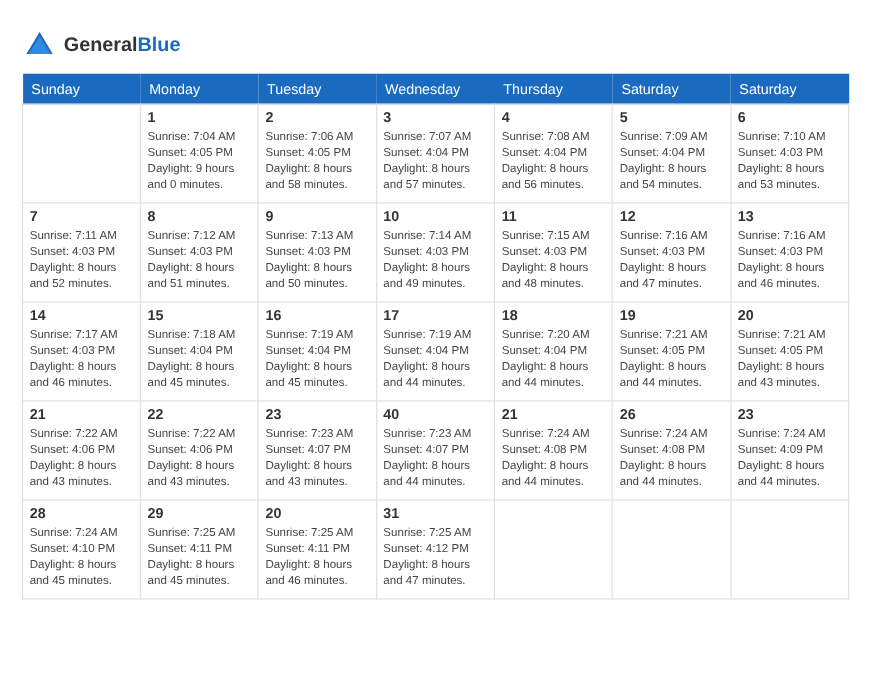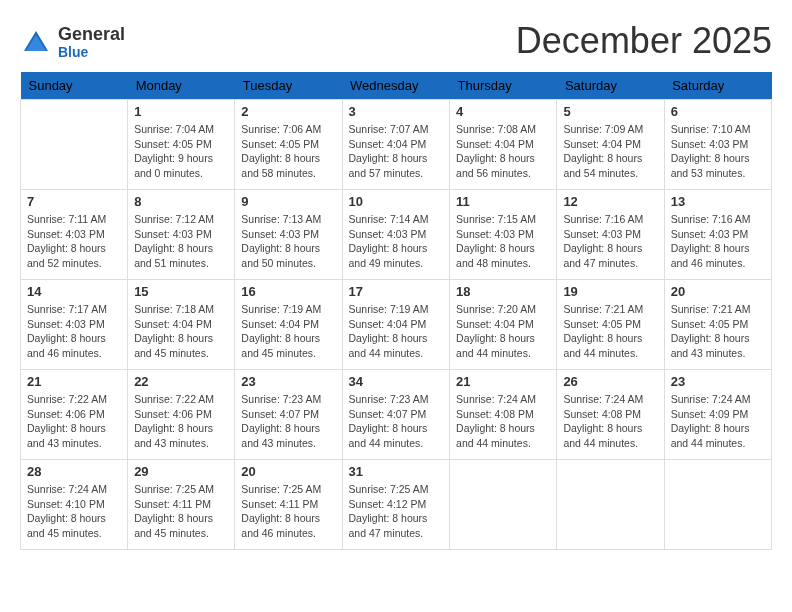--- a/index.html
+++ b/index.html
@@ -16,30 +16,31 @@
       align-items: flex-start;
       margin-bottom: 10px;
     }
     .logo {
       display: flex;
       align-items: center;
       margin-top: 5px;
     }
     .logo-text {
       display: flex;
-      flex-direction: column;
+      flex-direction: row;
       line-height: 1.1;
+      align-items: flex-end;
     }
     .logo-general {
       font-size: 18px;
       font-weight: bold;
       color: #333;
     }
     .logo-blue {
-      font-size: 14px;
+      font-size: 18px;
       font-weight: bold;
       color: #1a6bbf;
     }
     .logo-icon {
       width: 32px;
       height: 32px;
       margin-right: 6px;
     }
     .title-section {
       text-align: right;
@@ -53,21 +54,21 @@
       font-size: 16px;
       color: #555;
     }
     .calendar-table {
       width: 100%;
       border-collapse: collapse;
       font-size: 11px;
     }
     .calendar-table th {
       background-color: #1a6bbf;
-      color: #000000;
+      color: #ffffff;
       text-align: left;
       padding: 6px 8px;
       font-size: 13px;
       font-weight: normal;
     }
     .calendar-table td {
       border: 1px solid #ddd;
       vertical-align: top;
       padding: 4px 6px;
       width: 108px;
@@ -103,21 +104,20 @@
       <svg class="logo-icon" viewBox="0 0 32 32">
         <polygon points="16,4 28,24 4,24" fill="#1a6bbf"></polygon>
         <polygon points="16,8 26,24 6,24" fill="#4da6ff" opacity="0.5"></polygon>
       </svg>
       <div class="logo-text">
         <span class="logo-general">General</span>
         <span class="logo-blue">Blue</span>
       </div>
     </div>
     <div class="title-section">
-      <div class="month-title">December 2025</div>
     </div>
   </div>
 
   <table class="calendar-table">
     <thead>
       <tr>
         <th>Sunday</th>
         <th>Monday</th>
         <th>Tuesday</th>
         <th>Wednesday</th>
@@ -221,21 +221,21 @@
           </td>
           <td>
             <div class="day-number">22</div>
             <div class="day-info">Sunrise: 7:22 AM<br>Sunset: 4:06 PM<br>Daylight: 8 hours and 43 minutes.</div>
           </td>
           <td>
             <div class="day-number">23</div>
             <div class="day-info">Sunrise: 7:23 AM<br>Sunset: 4:07 PM<br>Daylight: 8 hours and 43 minutes.</div>
           </td>
           <td>
-            <div class="day-number">34</div>
+            <div class="day-number">40</div>
             <div class="day-info">Sunrise: 7:23 AM<br>Sunset: 4:07 PM<br>Daylight: 8 hours and 44 minutes.</div>
           </td>
           <td>
             <div class="day-number">21</div>
             <div class="day-info">Sunrise: 7:24 AM<br>Sunset: 4:08 PM<br>Daylight: 8 hours and 44 minutes.</div>
           </td>
           <td>
             <div class="day-number">26</div>
             <div class="day-info">Sunrise: 7:24 AM<br>Sunset: 4:08 PM<br>Daylight: 8 hours and 44 minutes.</div>
           </td>

